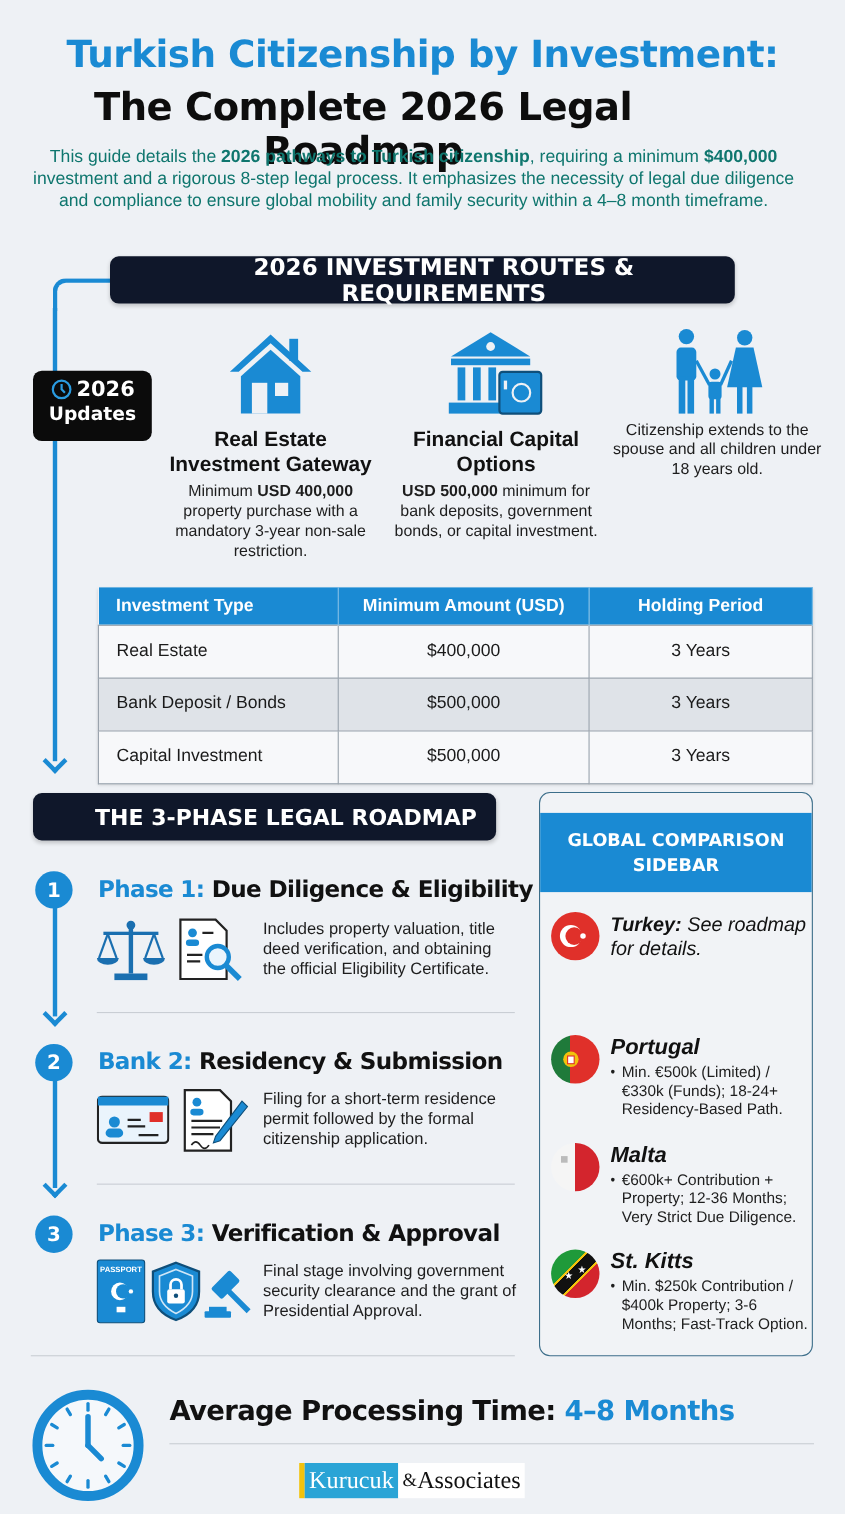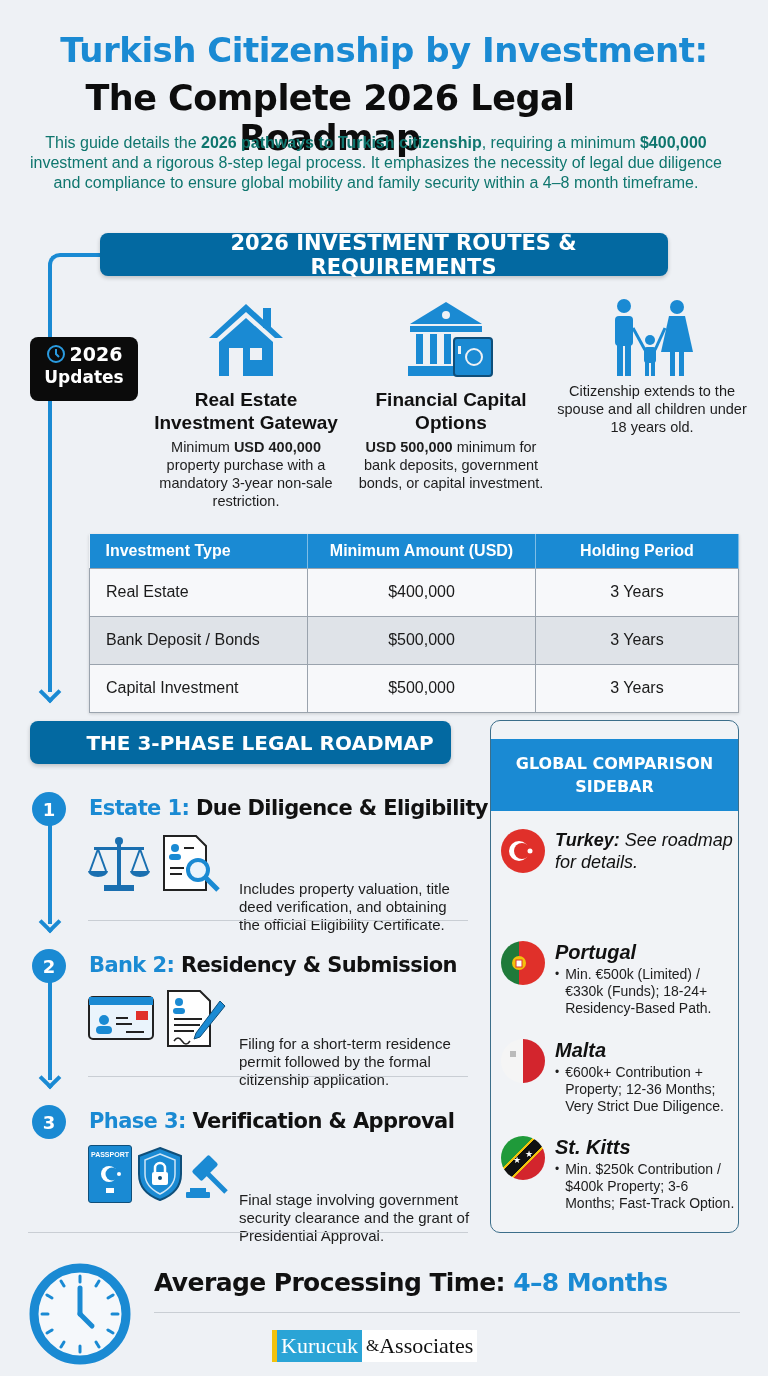--- a/index.html
+++ b/index.html
@@ -36,21 +36,21 @@
       border-left: 4px solid #1a8ad3; border-top: 4px solid #1a8ad3;
       border-top-left-radius: 12px;
     }
     .arrow-down {
       width: 16px; height: 16px;
       border-right: 4px solid #1a8ad3; border-bottom: 4px solid #1a8ad3;
       transform: rotate(45deg);
     }
 
     .banner {
-      background: #0369a1; color: #fff; border-radius: 8px;
+      background: #0f172a; color: #fff; border-radius: 8px;
       font-family: "DejaVu Sans", sans-serif; font-weight: bold;
       text-align: center; box-shadow: 0 2px 4px rgba(0,0,0,0.2);
       display: flex; align-items: center; justify-content: center; padding-left: 39px;
     }
 
     .updates-badge {
       top: 337px; left: 30px; width: 108px; height: 64px;
       background: #0b0b0b; color: #fff; border-radius: 8px;
       font-family: "DejaVu Sans", sans-serif; font-weight: bold;
       text-align: center; padding-top: 6px;
@@ -88,21 +88,21 @@
       width: 34px; height: 34px; border-radius: 50%; background: #1a8ad3;
       color: #fff; font-family: "DejaVu Sans", sans-serif; font-weight: bold;
       font-size: 18px; display: flex; align-items: center; justify-content: center;
     }
     .phase-title {
       font-family: "DejaVu Sans", sans-serif; font-weight: bold; font-size: 21px;
       letter-spacing: -0.6px; white-space: nowrap;
     }
     .phase-title .ph { color: #1a8ad3; }
     .phase-title .pt { color: #111; }
-    .phase-desc { font-size: 15px; line-height: 18px; color: #1d1d1d; width: 232px; margin-top: 44px; }
+    .phase-desc { font-size: 15px; line-height: 18px; color: #1d1d1d; width: 232px; }
     .divider { height: 1px; background: #c9ced4; }
 
     
     .sidebar {
       top: 720px; left: 490px; width: 249px; height: 513px;
       border: 1.5px solid #3c6e8a; border-radius: 10px; background: #f1f3f6;
       overflow: hidden;
     }
     .sidebar-head {
       position: absolute; top: 18px; left: 0; width: 100%; height: 72px;
@@ -240,21 +240,21 @@
 
 <div class="abs banner" style="top:721px;left:30px;width:421px;height:43px;font-size:20px;">THE 3-PHASE LEGAL ROADMAP</div>
 
 <div class="abs line-v" style="top:824px;left:48px;height:100px;"></div>
 <div class="abs arrow-down" style="top:914px;left:42px;"></div>
 <div class="abs line-v" style="top:980px;left:48px;height:100px;"></div>
 <div class="abs arrow-down" style="top:1070px;left:42px;"></div>
 
 <div class="abs phase-circle" style="top:792px;left:32px;">1</div>
 <div class="abs phase-title" style="top:796px;left:89px;">
-  <span class="ph">Estate 1:</span>
+  <span class="ph">Phase 1:</span>
   <span class="pt">Due Diligence &amp; Eligibility</span>
 </div>
 <svg class="abs" style="top:835px;left:88px;" width="62" height="58" viewBox="0 0 62 58">
   <rect x="29" y="8" width="4" height="42" fill="#1a6fb0"></rect>
   <circle cx="31" cy="6" r="4" fill="#1a6fb0"></circle>
   <rect x="6" y="12" width="50" height="3" fill="#1a6fb0"></rect>
   <line x1="10" y1="14" x2="2" y2="36" stroke="#1a6fb0" stroke-width="2"></line>
   <line x1="10" y1="14" x2="18" y2="36" stroke="#1a6fb0" stroke-width="2"></line>
   <path d="M0 36 H20 A10 6 0 0 1 0 36Z" fill="#1a6fb0"></path>
   <line x1="52" y1="14" x2="44" y2="36" stroke="#1a6fb0" stroke-width="2"></line>

